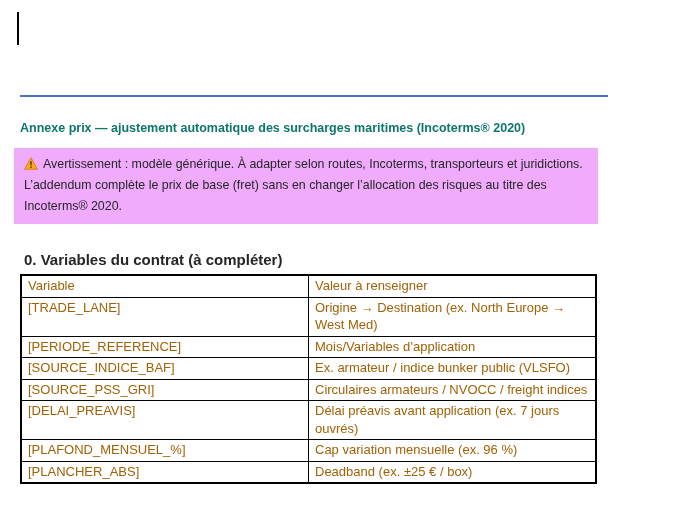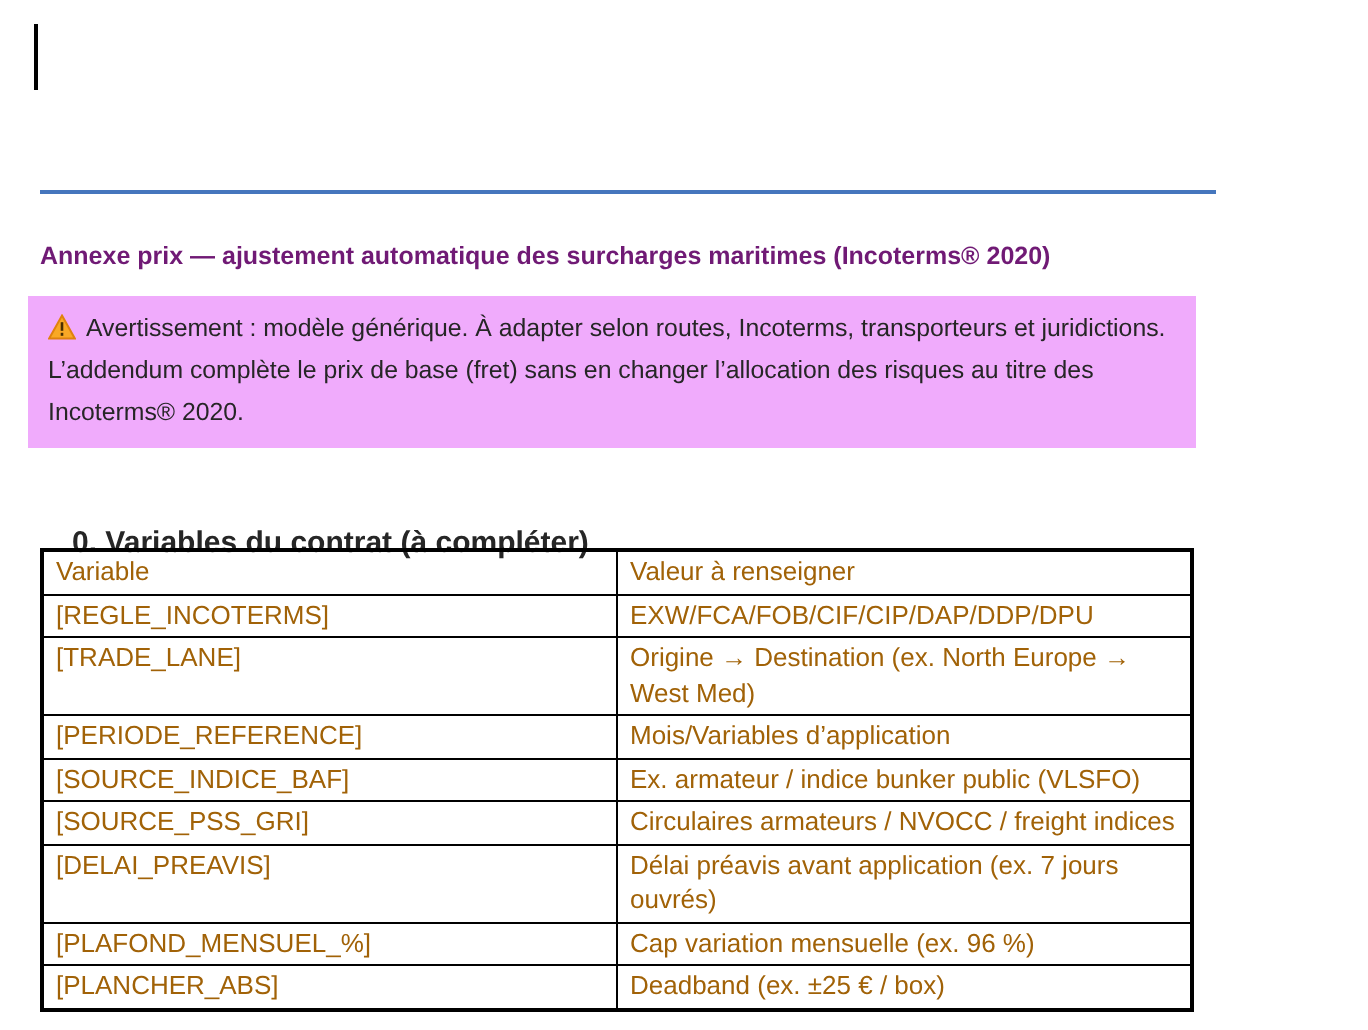--- a/index.html
+++ b/index.html
@@ -50,21 +50,21 @@
   }
   .subtitle {
     position: absolute;
     left: 20px;
     top: 120px;
     width: 590px;
     margin: 0;
     font-size: 12.5px;
     line-height: 17px;
     font-weight: 700;
-    color: #701a75;
+    color: #0f766e;
   }
   .warnbox {
     position: absolute;
     left: 14px;
     top: 148px;
     width: 564px;
     padding: 6px 10px 7px 10px;
     background: #f0abfc;
     font-size: 12.4px;
     line-height: 21px;
@@ -72,21 +72,21 @@
   }
   .warnicon {
     display: inline-block;
     margin-right: 5px;
   }
   .warnicon svg { vertical-align: -2px; }
   .section-heading {
     position: absolute;
     left: 20px;
     top: 246px;
-    margin: 16px;
+    margin: 4px;
     font-size: 15px;
     line-height: 20px;
     font-weight: 700;
     color: #262626;
   }
   table.vars {
     position: absolute;
     left: 20px;
     top: 274px;
     width: 577px;
@@ -136,24 +136,20 @@
         <col>
       </colgroup>
     <thead>
       <tr>
         <th>Variable</th>
         <th>Valeur à renseigner</th>
       </tr>
     </thead>
     <tbody>
       <tr>
-        <td>[REGLE_INCOTERMS]</td>
-        <td>EXW/FCA/FOB/CIF/CIP/DAP/DDP/DPU</td>
-      </tr>
-      <tr>
         <td>[TRADE_LANE]</td>
         <td>Origine → Destination (ex. North Europe → West Med)</td>
       </tr>
       <tr>
         <td>[PERIODE_REFERENCE]</td>
         <td>Mois/Variables d’application</td>
       </tr>
       <tr>
         <td>[SOURCE_INDICE_BAF]</td>
         <td>Ex. armateur / indice bunker public (VLSFO)</td>

